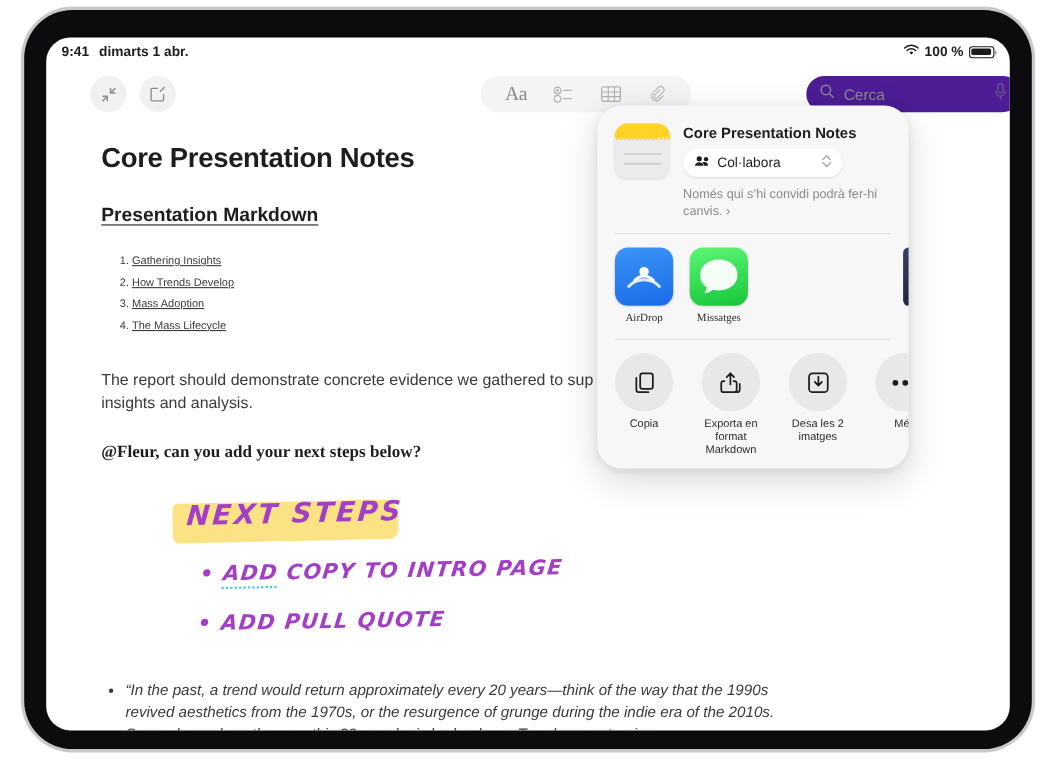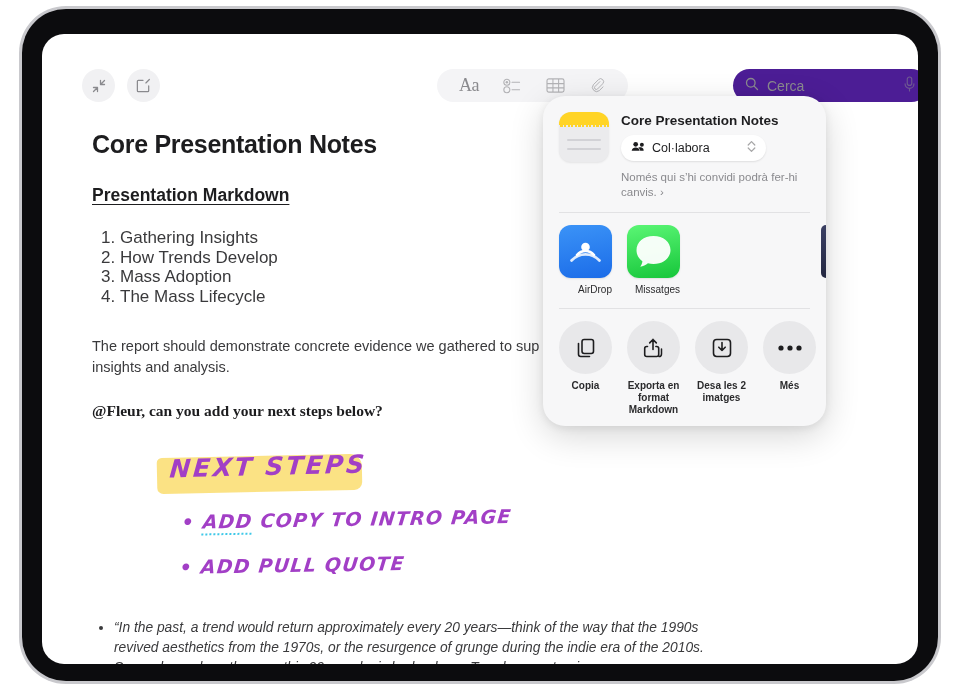--- a/index.html
+++ b/index.html
@@ -94,21 +94,21 @@
   .note-title {
     font-size: 25px; font-weight: bold; letter-spacing: -.3px;
     color: #1d1d1f; margin-bottom: 26px;
   }
   .note-h2 {
     font-size: 17.5px; font-weight: bold; color: #1d1d1f;
     text-decoration: underline; text-underline-offset: 3px;
     margin-bottom: 22px;
   }
   ol.outline { margin: 0 0 30px 28px; }
-  ol.outline li { font-size: 17px; line-height: 19.5px; color: #3a3a3c; }
+  ol.outline li { font-size: 10px; line-height: 19.5px; color: #3a3a3c; text-decoration: underline; }
   .para {
     font-size: 14.5px; line-height: 21px; color: #3a3a3c;
     margin-bottom: 24px; max-width: 640px;
   }
   .mention {
     font-size: 15.5px; font-weight: bold; color: #1d1d1f;
     margin-bottom: 26px;
     font-family: Liberation Serif, serif;
   }
 
@@ -187,52 +187,69 @@
     font-size: 12.5px; color: #1d1d1f;
   }
   .chev-ud { margin-left: auto; opacity: .45; }
   .sheet-sub {
     font-size: 11.5px; line-height: 15px; color: #8a8a8e;
     padding: 8px 16px 0 78px;
   }
   .sep { height: 1px; background: #e2e2e4; margin: 12px 16px 0 16px; }
 
   .row { display: flex; padding: 12px 0 0 16px; gap: 15px; position: relative; }
-  .app-item { width: 53px; text-align: right; }
+  .app-item { width: 53px; text-align: center; font-family: Liberation Serif, serif; }
   .app-icon {
     width: 53px; height: 53px; border-radius: 12px;
     margin-bottom: 6px; position: relative; overflow: hidden;
     box-shadow: 0 1px 2px rgba(0,0,0,.10);
   }
   .app-label { font-size: 10px; color: #2b2b2d; line-height: 12px; }
   .ic-airdrop { background: linear-gradient(170deg,#3b93f7,#1b6ce8); }
   .ic-msg { background: linear-gradient(170deg,#5bf675,#16c63a); }
   .ic-mail { background: linear-gradient(170deg,#52c1f9,#1a7df4); }
   .ic-rem { background: #f4f4f6; }
   .peek-icon {
     position: absolute; right: -5px; top: 12px;
     width: 10px; height: 53px; border-radius: 5px;
     background: linear-gradient(170deg,#3a3f63,#22263f);
   }
 
-  .act-row { display: flex; padding: 12px 0 0 16px; gap: 15px; font-weight: bold; }
+  .act-row { display: flex; padding: 12px 0 0 16px; gap: 26px; }
   .act-item { width: 53px; text-align: center; }
   .act-circle {
     width: 53px; height: 53px; border-radius: 50%;
     background: #e8e8ea; margin-bottom: 6px;
     display: flex; align-items: center; justify-content: center;
   }
   .act-label { font-size: 10px; color: #2b2b2d; line-height: 12px; }
 </style>
 </head>
 <body>
 
 <div id="device">
 <div id="screen">
 
+  <div class="statusbar">
+    <div class="sb-left">
+      <span>9:41</span>
+      <span class="sb-date">dimarts 1 abr.</span>
+    </div>
+    <div class="sb-right">
+      <span>
+        <svg width="15" height="11" viewBox="0 0 15 11">
+              <path d="M7.5 9.6 5.7 7.7a2.6 2.6 0 0 1 3.6 0L7.5 9.6z" fill="#1c1c1e"></path>
+              <path d="M3.7 5.9a5.4 5.4 0 0 1 7.6 0" stroke="#1c1c1e" stroke-width="1.4" fill="none" stroke-linecap="round"></path>
+              <path d="M1.4 3.6a8.7 8.7 0 0 1 12.2 0" stroke="#1c1c1e" stroke-width="1.4" fill="none" stroke-linecap="round"></path>
+            </svg>
+      </span>
+      <span>100 %</span>
+      <span class="battery"></span>
+    </div>
+  </div>
 
   <div class="toolbar">
     <div class="round-btn" id="btn-collapse">
       <svg width="16" height="16" viewBox="0 0 16 16">
             <path d="M9.5 2.5 9.5 6.5 13.5 6.5 M13.5 2.5 9.5 6.5" stroke="#8a8a8e" stroke-width="1.3" fill="none" stroke-linecap="round" stroke-linejoin="round"></path>
             <path d="M6.5 13.5 6.5 9.5 2.5 9.5 M2.5 13.5 6.5 9.5" stroke="#8a8a8e" stroke-width="1.3" fill="none" stroke-linecap="round" stroke-linejoin="round"></path>
           </svg>
     </div>
     <div class="round-btn" id="btn-compose">
       <svg width="17" height="17" viewBox="0 0 18 18">

